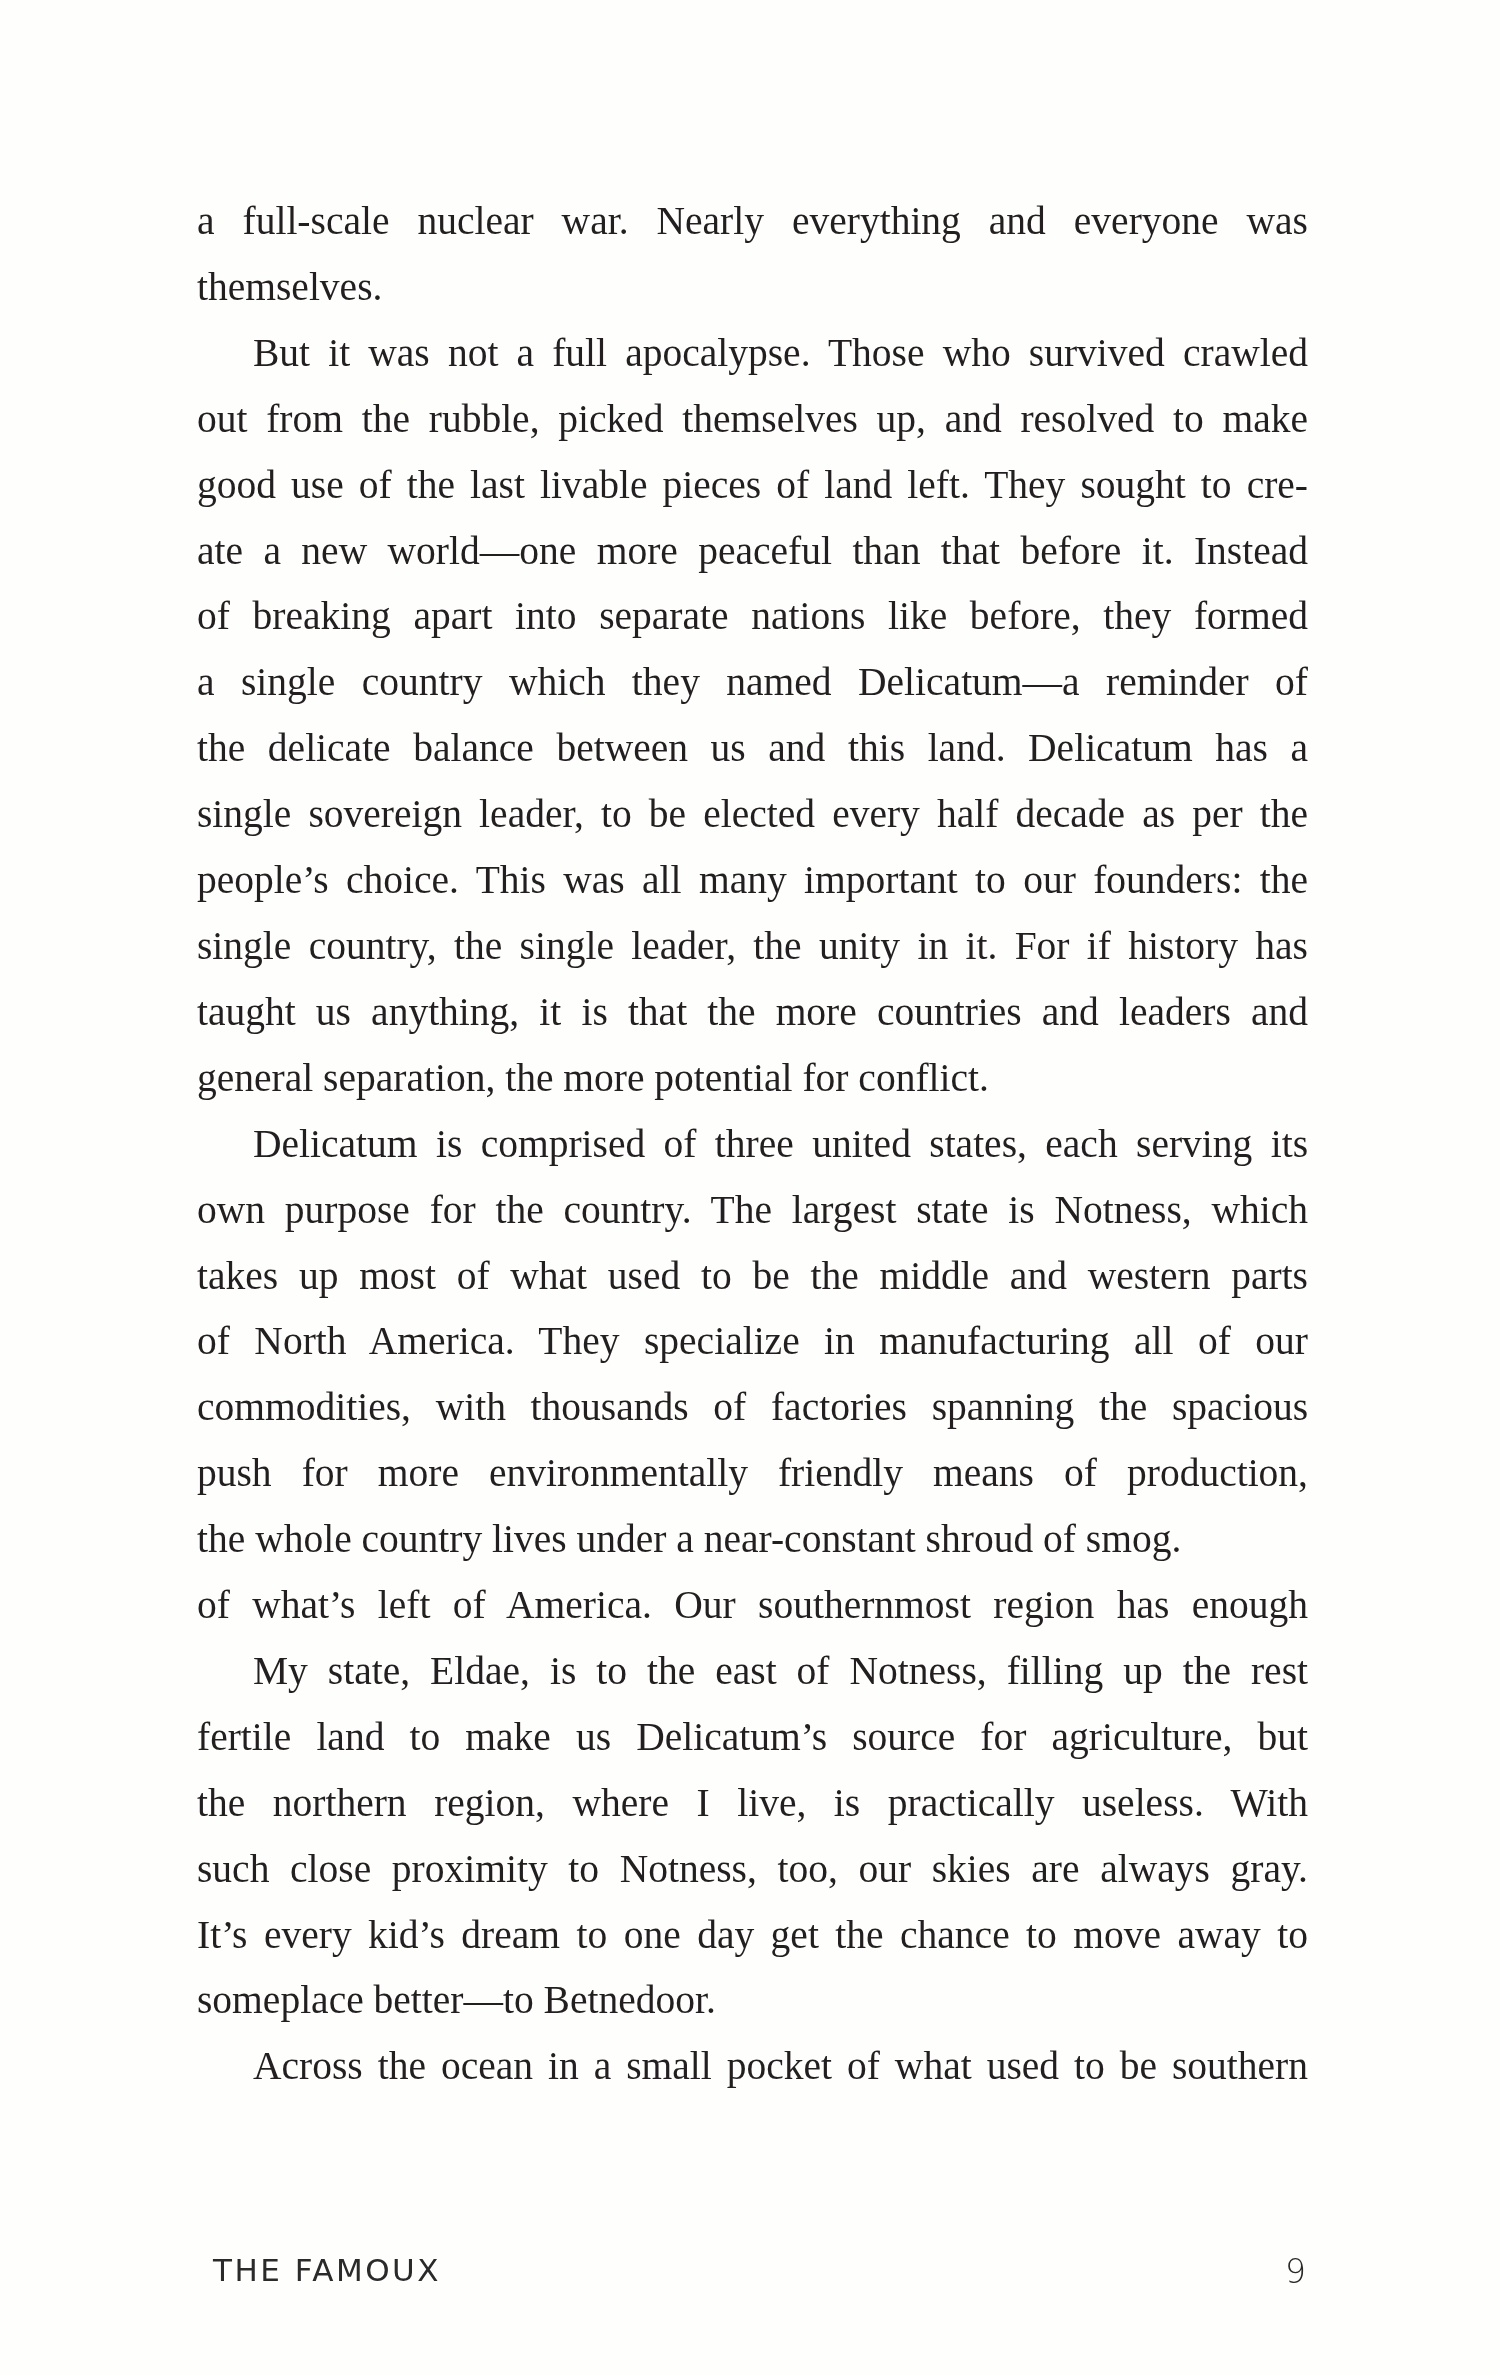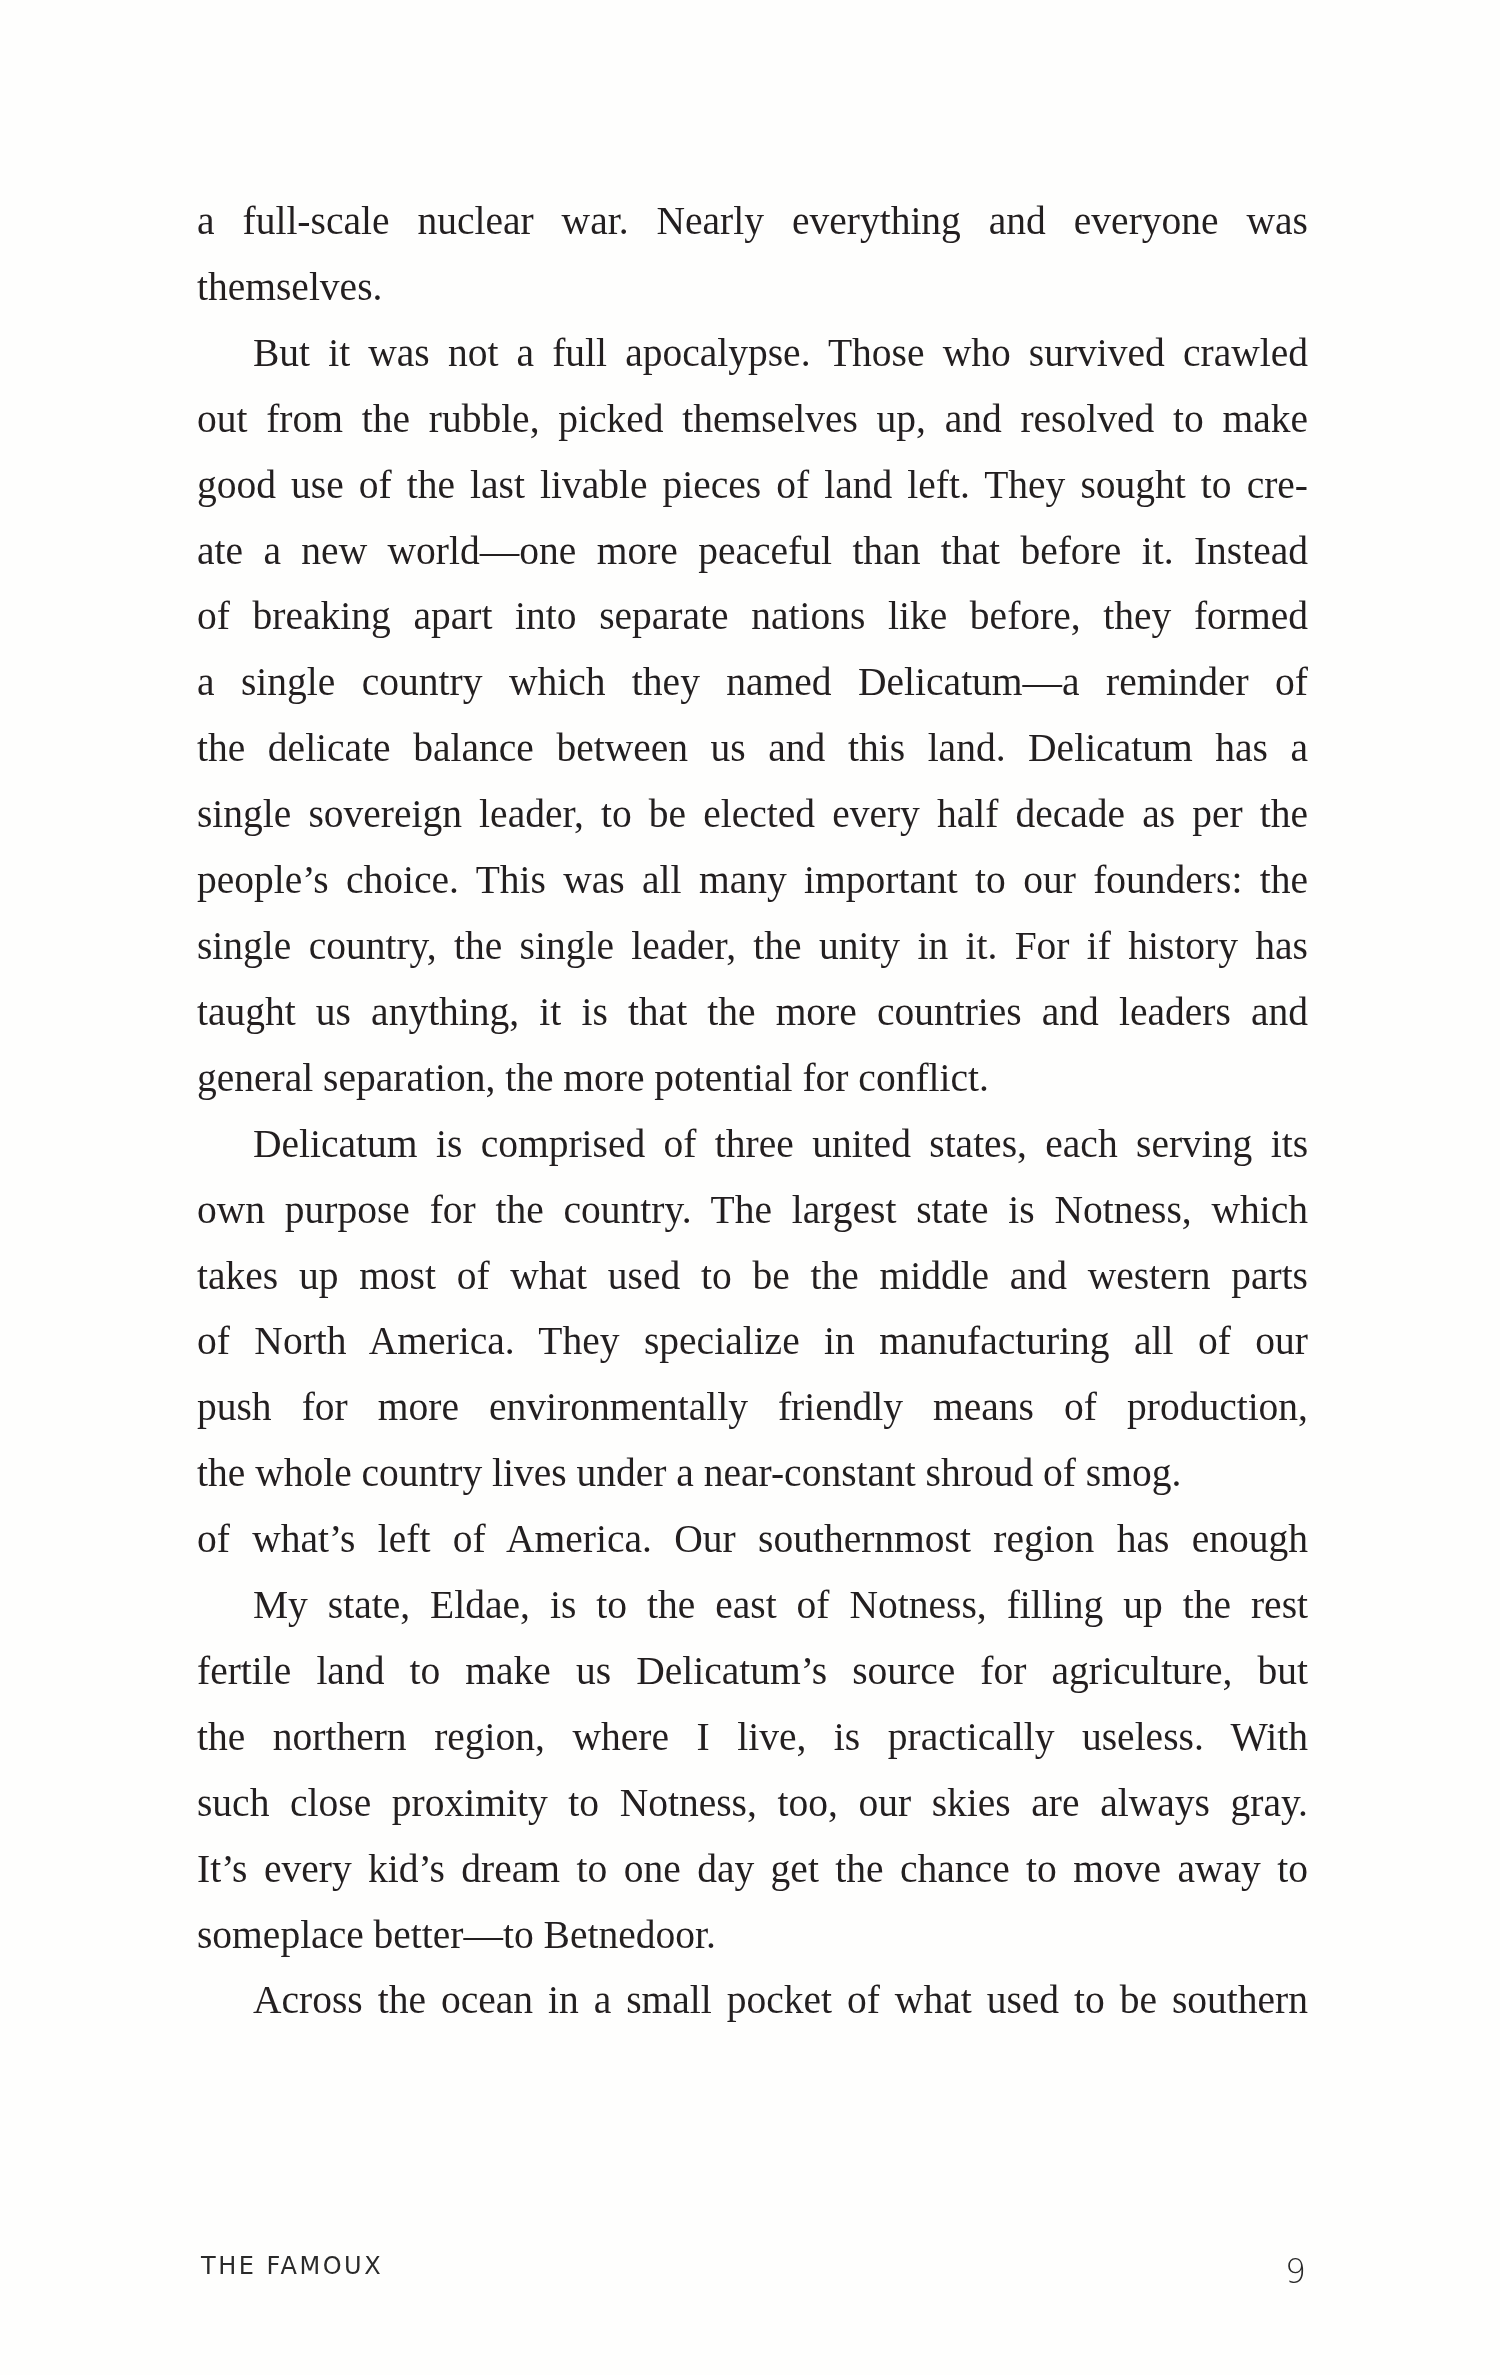--- a/index.html
+++ b/index.html
@@ -54,23 +54,23 @@
       left: 197px;
       top: 2248px;
       width: 1111px;
       height: 44px;
       font-family: "DejaVu Sans", "Liberation Sans", sans-serif;
       font-weight: 300;
       color: #2a2a2a;
     }
     .running-title {
       position: absolute;
-      left: 4px;
+      left: 16px;
       top: 4px;
-      font-size: 24px;
+      font-size: 31px;
       letter-spacing: 2.5px;
       font-weight: normal;
       transform: scaleY(1.0);
       -webkit-text-stroke: 0;
     }
     .page-number {
       position: absolute;
       right: 2px;
       top: 4px;
       font-size: 33px;
@@ -100,20 +100,21 @@
       <span class="line" style="white-space: normal;">single country, the single leader, the unity in it. For if history has</span>
       <span class="line" style="white-space: normal;">taught us anything, it is that the more countries and leaders and</span>
       <span class="line last">general separation, the more potential for conflict.</span>
     </p>
 
     <p>
       <span class="line first-indent" style="white-space: normal;">Delicatum is comprised of three united states, each serving its</span>
       <span class="line" style="white-space: normal;">own purpose for the country. The largest state is Notness, which</span>
       <span class="line" style="white-space: normal;">takes up most of what used to be the middle and western parts</span>
       <span class="line" style="white-space: normal;">of North America. They specialize in manufacturing all of our</span>
+      <span class="line" style="white-space: normal;">commodities, with thousands of factories spanning the spacious</span>
       <span class="line" style="white-space: normal;">push for more environmentally friendly means of production,</span>
       <span class="line last">the whole country lives under a near-constant shroud of smog.</span>
     </p>
 
     <p>
       <span class="line" style="white-space: normal;">of what’s left of America. Our southernmost region has enough</span>
       <span class="line first-indent" style="white-space: normal;">My state, Eldae, is to the east of Notness, filling up the rest</span>
       <span class="line" style="white-space: normal;">fertile land to make us Delicatum’s source for agriculture, but</span>
       <span class="line" style="white-space: normal;">the northern region, where I live, is practically useless. With</span>
       <span class="line" style="white-space: normal;">such close proximity to Notness, too, our skies are always gray.</span>

